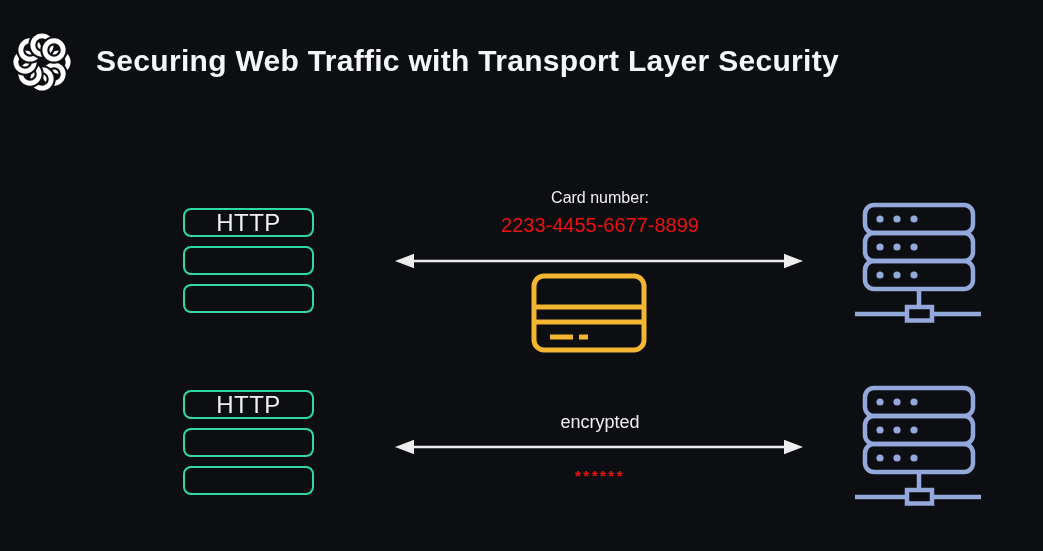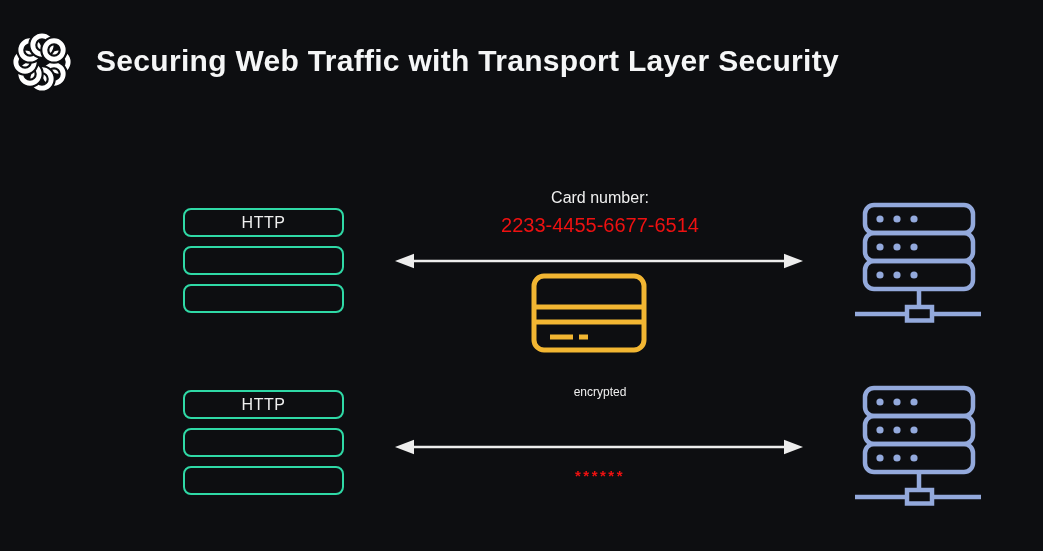--- a/index.html
+++ b/index.html
@@ -27,30 +27,30 @@
   .title{
     position:absolute;left:96px;top:44px;margin:0;
     font-size:30px;font-weight:700;letter-spacing:.3px;
     color:var(--title-text);white-space:nowrap;
   }
   .stack{position:absolute;left:183px;width:161px;}
   .stack-http{top:208px;}
   .stack-https{top:390px;}
   .proto-box{
     box-sizing:border-box;
-    width:161px;height:29px;margin-bottom:9px;
+    width:131px;height:29px;margin-bottom:9px;
     border:2px solid var(--protocol-box-border);
     border-radius:8px;
     display:flex;align-items:center;justify-content:center;
-    color:var(--label-text);font-size:16px;letter-spacing:.5px;
+    color:var(--label-text);font-size:24px;letter-spacing:.5px;
   }
   .msg{position:absolute;left:395px;width:410px;text-align:center;white-space:nowrap;}
   .msg-label-http{top:189px;font-size:16px;color:var(--label-text);}
   .msg-value-http{top:214px;font-size:20px;color:var(--sensitive-red);}
-  .msg-label-https{top:385px;font-size:12px;color:var(--label-text);}
+  .msg-label-https{top:412px;font-size:18px;color:var(--label-text);}
   .msg-masked{top:467px;font-size:15px;letter-spacing:2.5px;color:var(--sensitive-red);font-weight:700;}
   .arrow-svg{position:absolute;left:394px;}
   .arrow-top{top:250px;}
   .arrow-bottom{top:436px;}
   .arrow-line{stroke:var(--arrow);stroke-width:2.6px;}
   .arrow-head{fill:var(--arrow);}
   .card-svg{position:absolute;left:531px;top:273px;}
   .card-st{stroke:var(--credit-card);fill:none;stroke-width:5px;}
   .server-svg{position:absolute;left:852px;}
   .server-top{top:201px;}
@@ -88,21 +88,21 @@
 
   <div class="stack stack-http">
     <div class="proto-box">
       <span>HTTP</span>
     </div>
     <div class="proto-box"></div>
     <div class="proto-box"></div>
   </div>
 
   <div class="msg msg-label-http">Card number:</div>
-  <div class="msg msg-value-http">2233-4455-6677-6514</div>
+  <div class="msg msg-value-http">2233-4455-6677-8899</div>
 
   <svg class="arrow-svg arrow-top" width="410" height="22" viewBox="0 0 410 22">
     <line class="arrow-line" x1="16" y1="11" x2="394" y2="11"></line>
     <polygon class="arrow-head" points="1,11 20,3.8 20,18.2"></polygon>
     <polygon class="arrow-head" points="409,11 390,3.8 390,18.2"></polygon>
   </svg>
 
   <svg class="card-svg" width="116" height="80" viewBox="0 0 116 80">
     <rect class="card-st" x="3" y="3" width="110" height="74" rx="10"></rect>
     <line class="card-st" x1="3" y1="34" x2="113" y2="34"></line>

